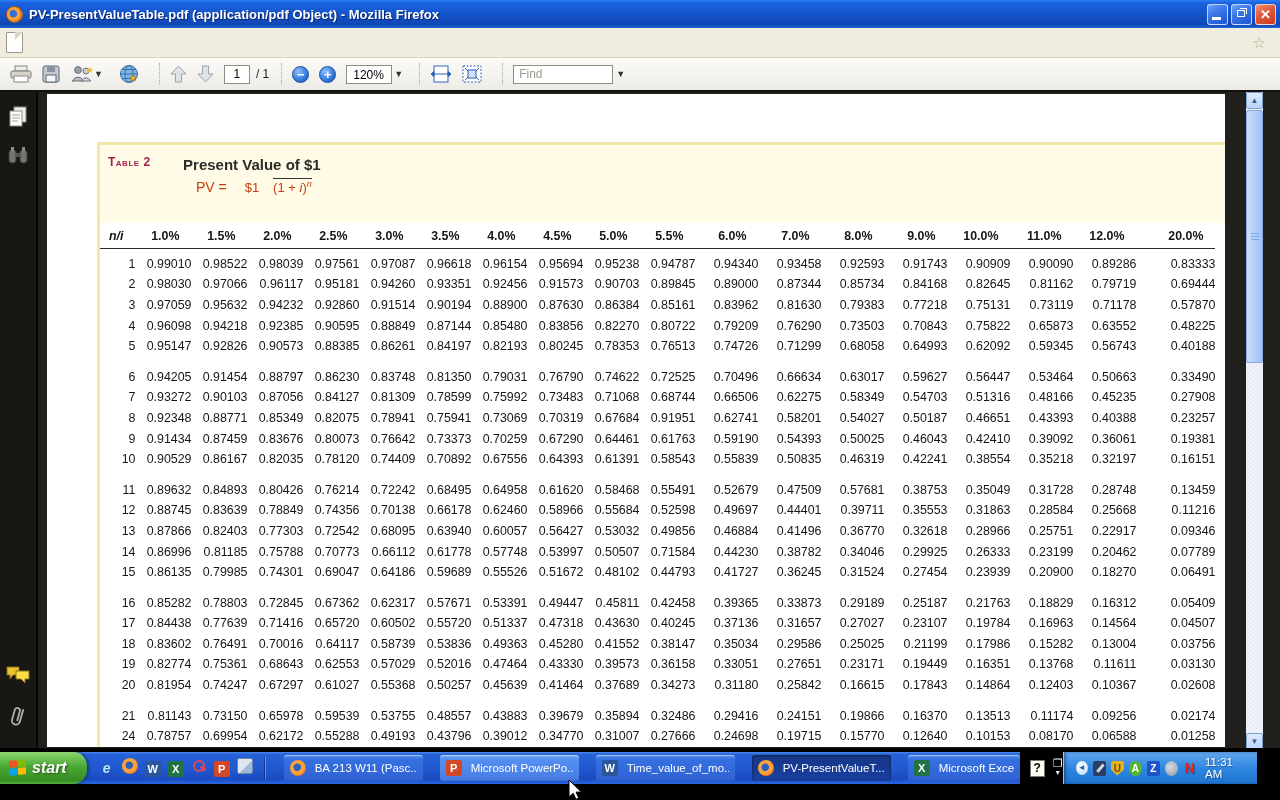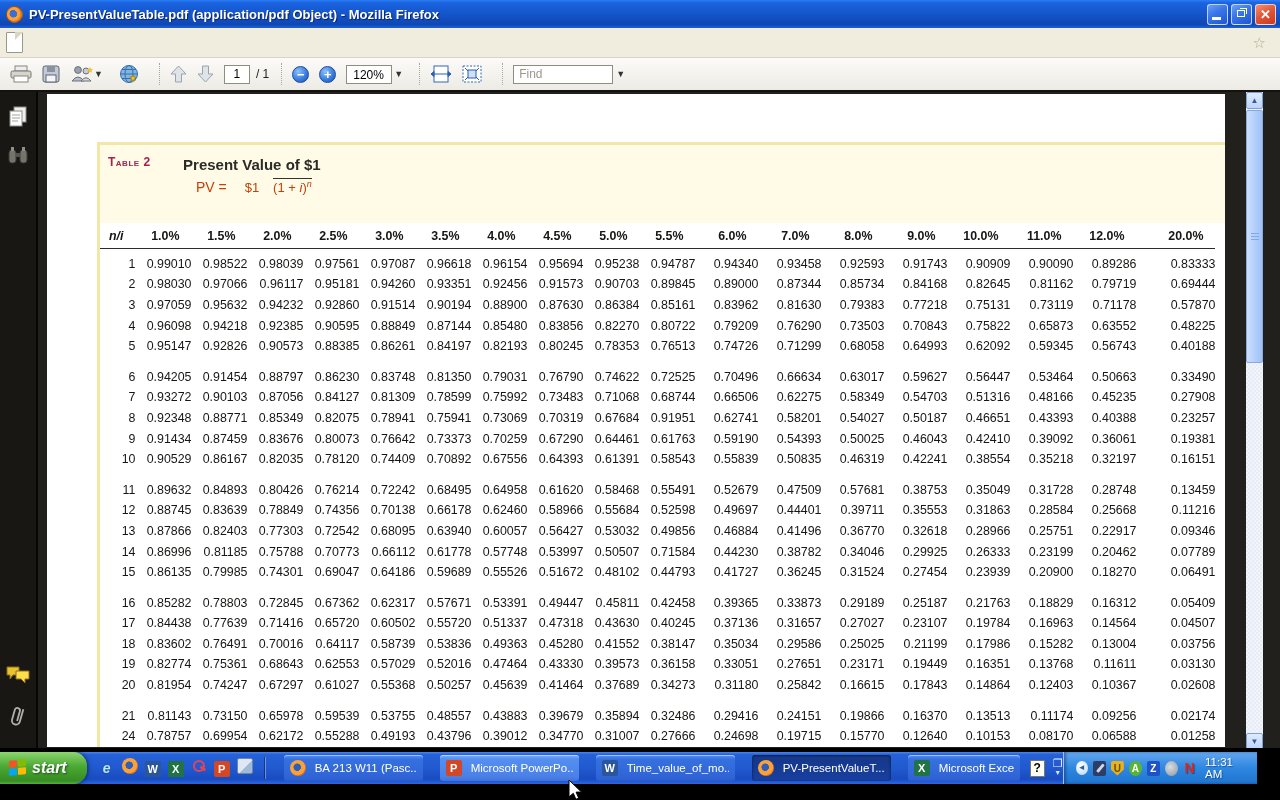--- a/index.html
+++ b/index.html
@@ -98,21 +98,21 @@
   .sthumb { position:absolute; left:0; top:18px; width:17px; height:253px; border:1px solid #89a7e0; border-radius:2px;
     background:linear-gradient(90deg,#cde0fd,#b4cffb 50%,#9ec2f8); }
   .sthumb::after { content:""; position:absolute; left:4px; top:calc(50% - 4px); width:8px; height:1.5px;
     background:#7fa8e8; box-shadow:0 3px 0 #7fa8e8, 0 6px 0 #7fa8e8; }
 
   
   .statusbar { position:absolute; left:0; top:748px; width:1280px; height:20px; background:#ece9d8;
     border-top:1px solid #b5b2a4; font-size:11px; color:#000; padding:3px 0 0 5px; }
 
   
-  .taskbar { position:absolute; left:0; top:752px; width:1216px; height:32px;
+  .taskbar { position:absolute; left:0; top:752px; width:1020px; height:32px;
     background:linear-gradient(180deg,#4a86ee 0%,#2661d8 8%,#2159cf 50%,#1a4bc0 85%,#2b67e0 100%); display:flex; align-items:center; }
   .startbtn { height:32px; padding:0 20px 0 9px; border-radius:0 14px 14px 0;
     background:linear-gradient(180deg,#8ed670 0%,#4aa934 45%,#378c23 90%,#54b13c 100%);
     box-shadow:1px 0 4px rgba(0,0,0,.5); display:flex; align-items:center; gap:6px; }
   .winflag { width:17px; height:16px; display:grid; grid-template-columns:8px 8px; grid-template-rows:7px 7px; gap:1px; transform:skewY(-6deg); }
   .winflag i { border-radius:1px; }
   .winflag i:nth-child(1){ background:#f35325; } .winflag i:nth-child(2){ background:#81bc06; }
   .winflag i:nth-child(3){ background:#05a6f0; } .winflag i:nth-child(4){ background:#ffba08; }
   .startbtn span { color:#fff; font-style:italic; font-weight:bold; font-size:16px; text-shadow:1px 1px 2px rgba(0,0,0,.5); }
   .quicklaunch { display:flex; align-items:center; gap:7px; margin:0 8px 0 12px; }

